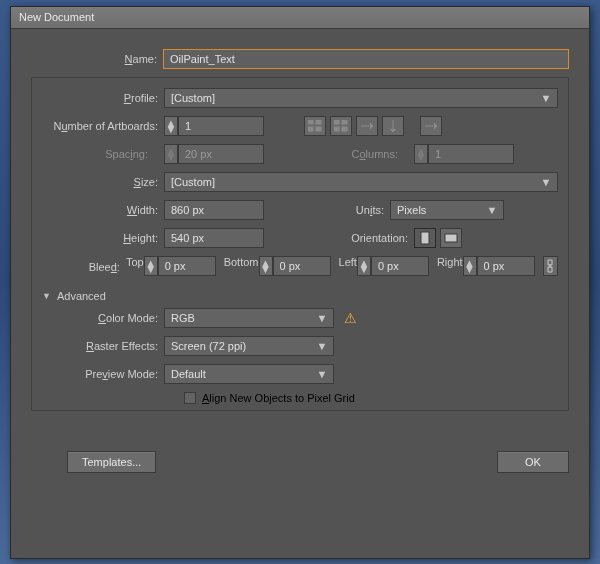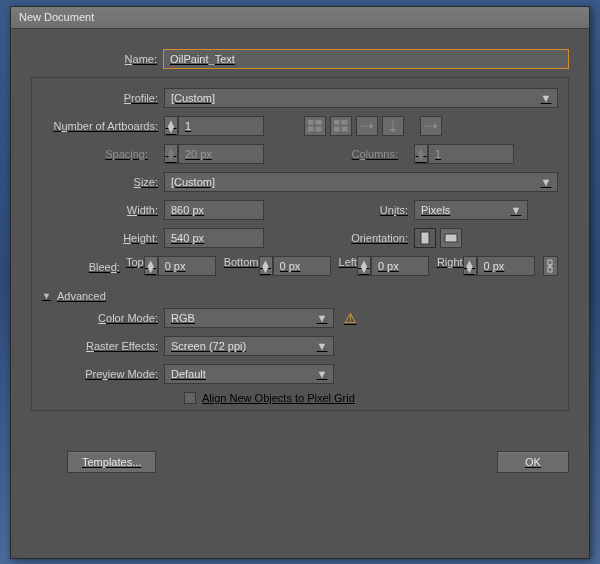--- a/index.html
+++ b/index.html
@@ -1,19 +1,19 @@
 <!DOCTYPE html>
 <html><head>
 <meta charset="utf-8">
 <style>
   * { box-sizing: border-box; margin: 0; padding: 0; font-family: Tahoma, Arial, sans-serif; font-size: 11px; }
   body { background: linear-gradient(to bottom, #3a5a8a 0%, #2d4a78 50%, #4a6a9a 100%); width: 600px; height: 564px; overflow: hidden; }
   .dialog { position: absolute; left: 10px; top: 6px; width: 580px; height: 553px; background: #535353; border: 1px solid #2a2a2a; box-shadow: 2px 2px 8px rgba(0,0,0,0.5); }
   .titlebar { height: 22px; background: linear-gradient(#7a7a7a,#6f6f6f); border-bottom: 1px solid #3a3a3a; color: #e8e8e8; padding: 4px 8px; font-size: 11px; }
-  .content { padding: 20px 20px 12px 20px; text-decoration: underline; }
+  .content { padding: 20px 20px 12px 20px; }
   .row { display: flex; align-items: center; margin-bottom: 8px; }
   .lbl { width: 132px; text-align: right; color: #cfcfcf; padding-right: 6px; }
   .lbl u { text-decoration: underline; }
   .sublbl { text-align: right; color: #8f8f8f; padding-right: 16px; }
   .input-text { background: #636363; border: 1px solid #3a3a3a; color: #e0e0e0; height: 20px; padding: 0 6px; }
   .input-text.hl { border: 1px solid #d88a2e; background:#5f5f5f; }
   .input-text.dim { color:#9a9a9a; }
   .select { background: #636363; border: 1px solid #3a3a3a; color: #e0e0e0; height: 20px; display:flex; align-items:center; justify-content:space-between; padding:0 4px 0 6px; }
   .select .arrow { width:14px; text-align:center; color:#c8c8c8; }
   .spin { display:flex; }
@@ -127,21 +127,21 @@
         <div class="lbl" style="width:122px"><u>S</u>ize:</div>
         <div class="select" style="flex:1">
           <span>[Custom]</span>
           <span class="arrow">▼</span>
         </div>
       </div>
 
       <div class="row">
         <div class="lbl" style="width:122px"><u>W</u>idth:</div>
         <input class="input-text" style="width: 100px;" value="860 px">
-        <div class="lbl" style="width:150px">Un<u>i</u>ts:</div>
+        <div class="lbl" style="width:126px">Un<u>i</u>ts:</div>
         <div class="select" style="width:114px">
           <span>Pixels</span>
           <span class="arrow">▼</span>
         </div>
       </div>
 
       <div class="row">
         <div class="lbl" style="width:122px"><u>H</u>eight:</div>
         <input class="input-text" style="width: 100px;" value="540 px">
         <div class="lbl" style="width:150px">Orientation:</div>

